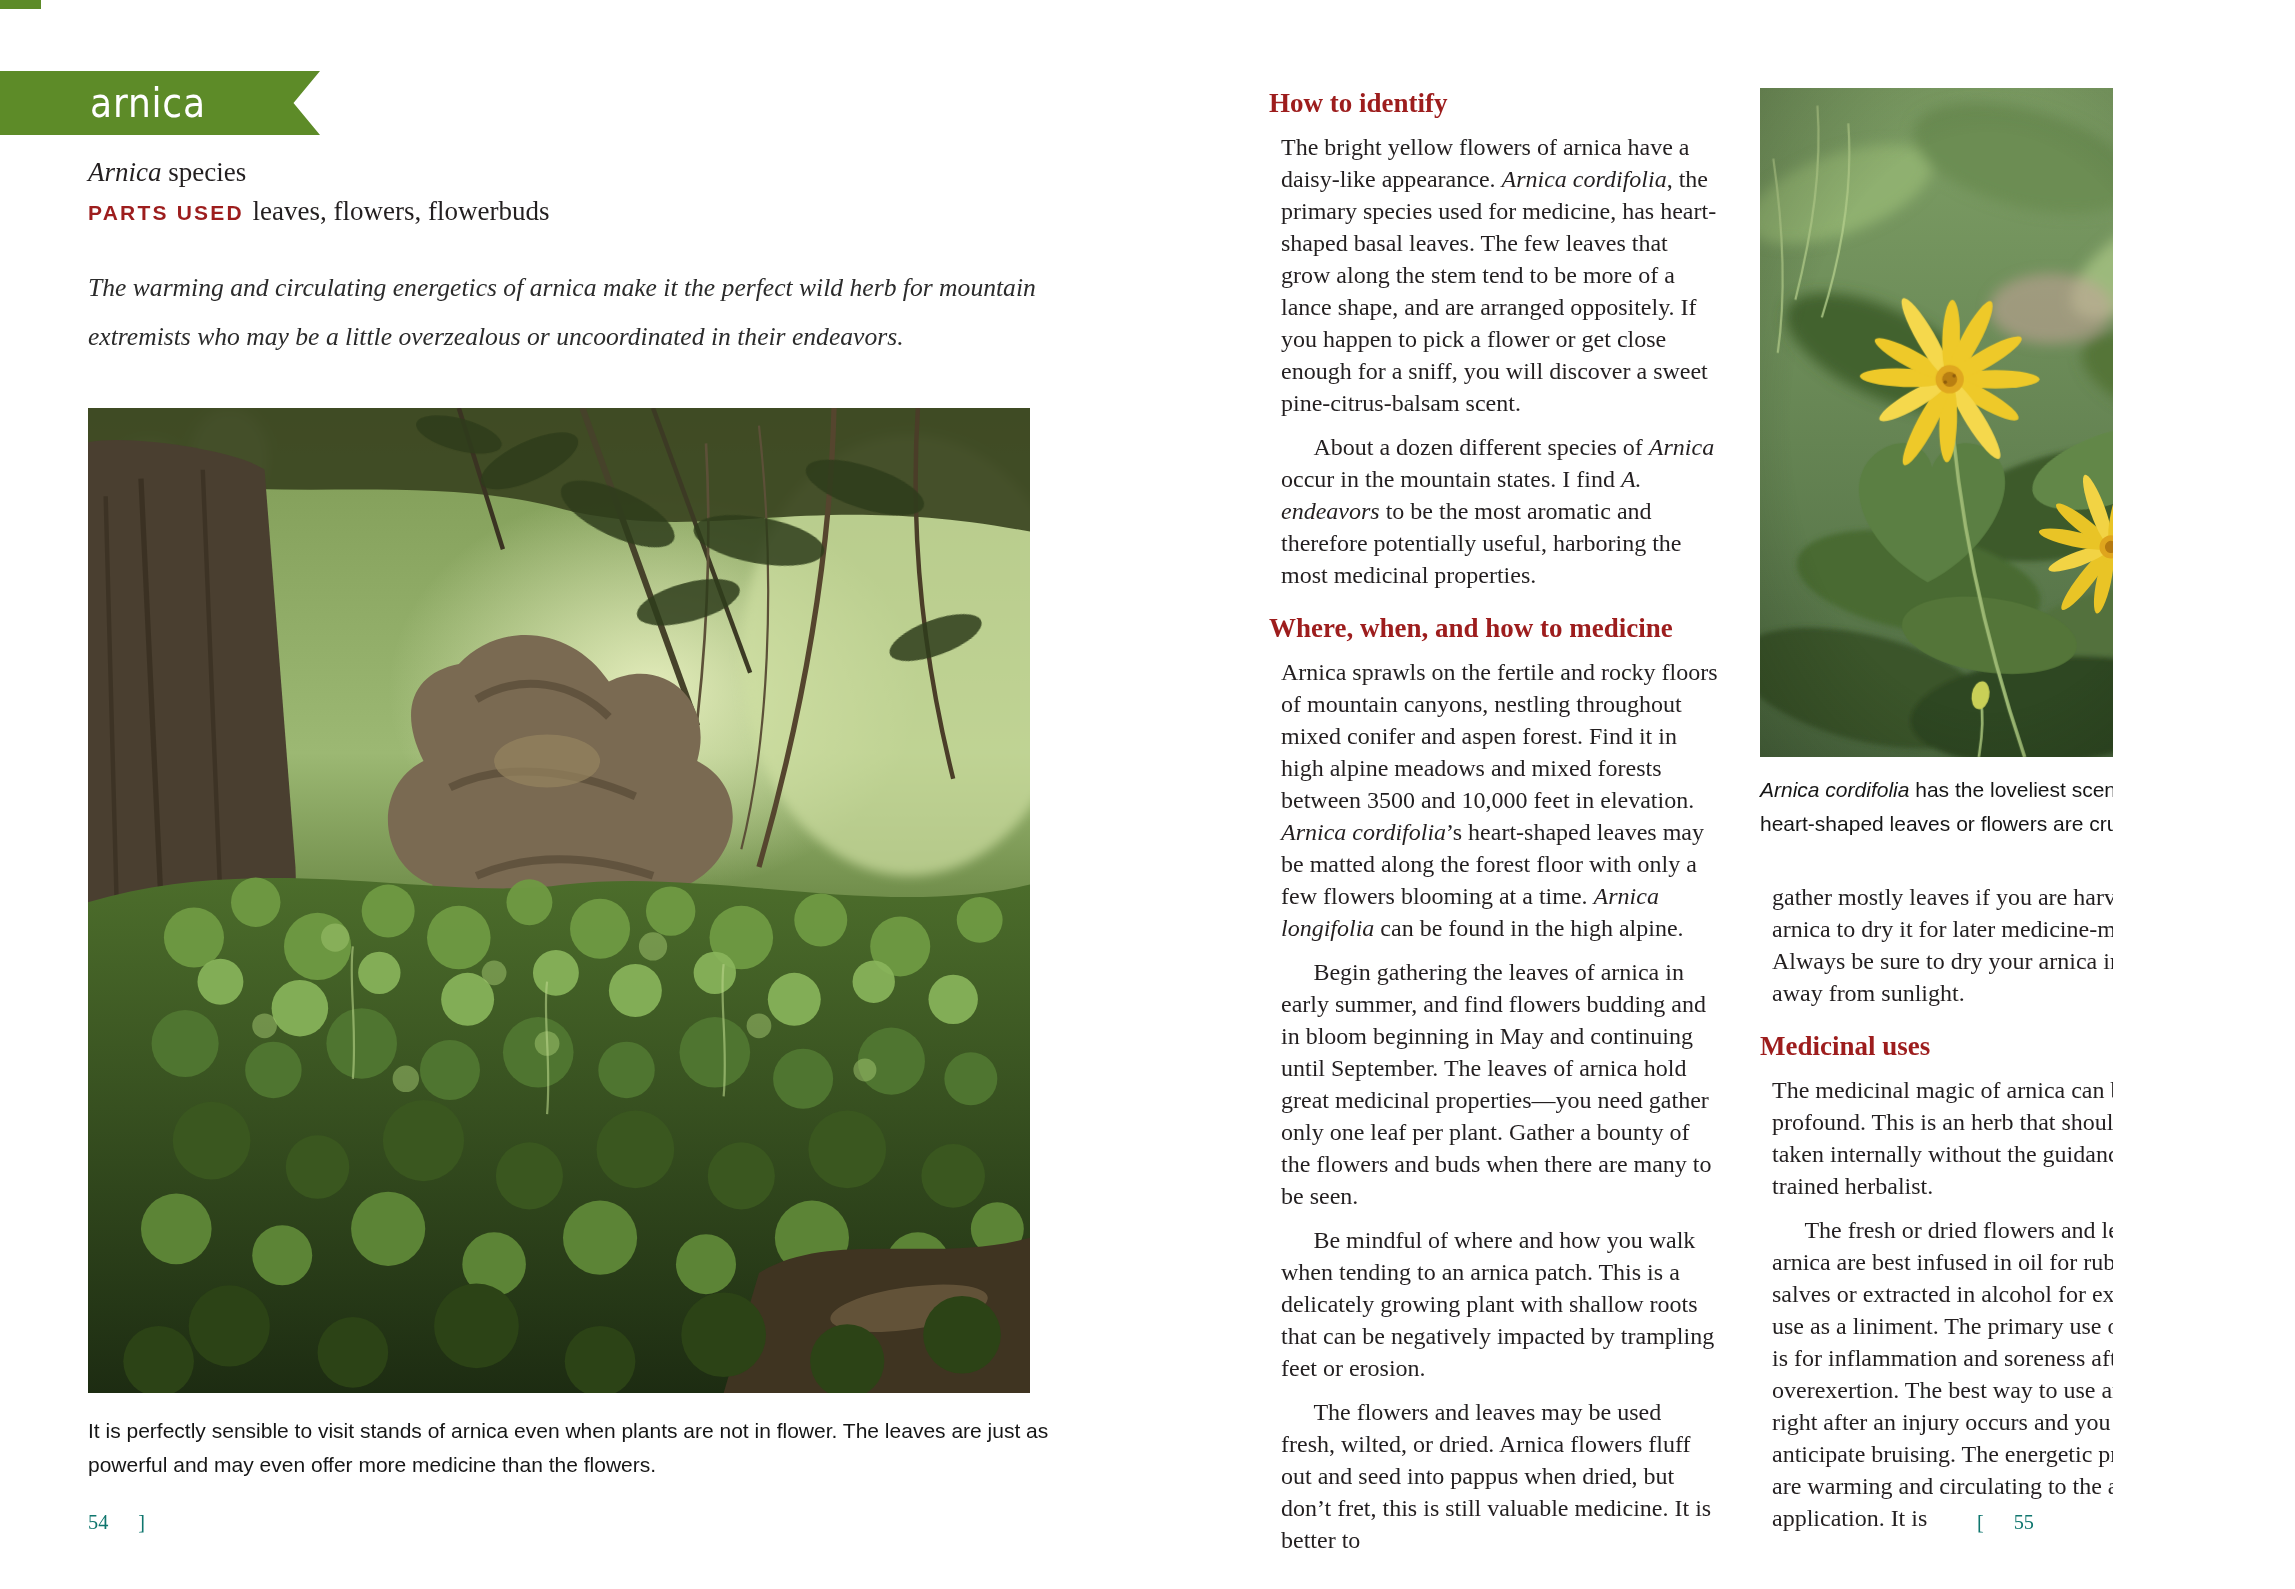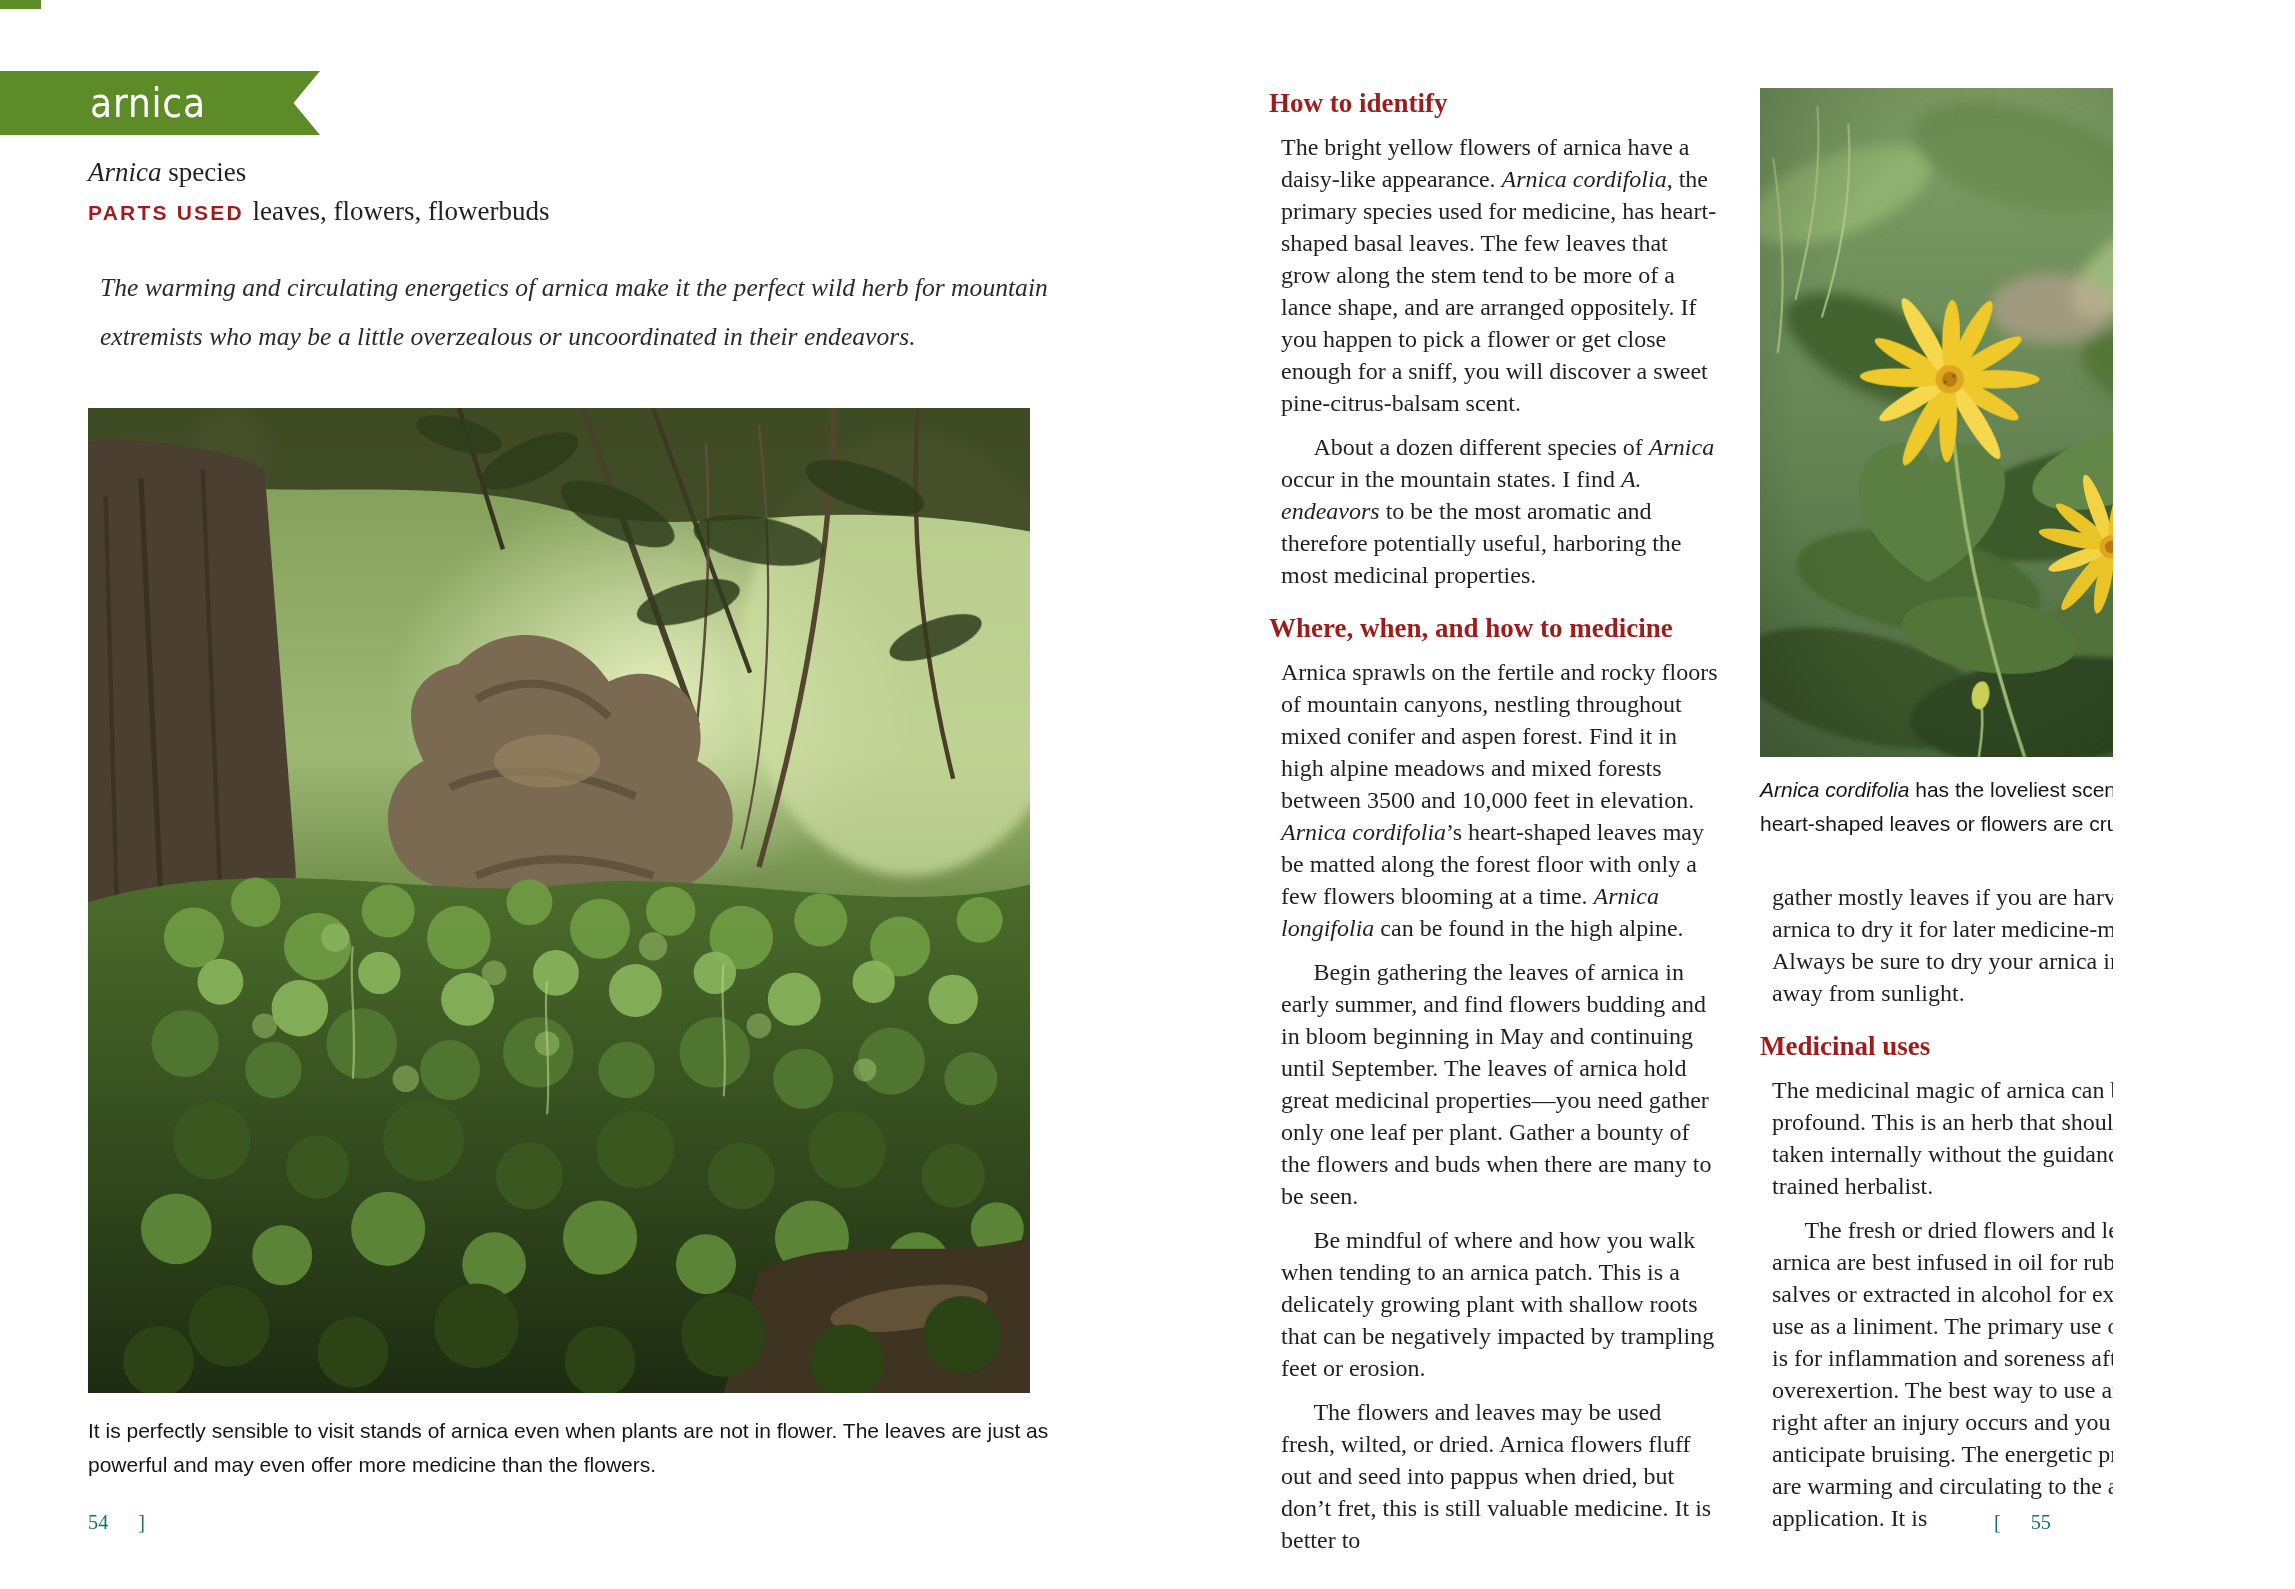--- a/index.html
+++ b/index.html
@@ -20,32 +20,32 @@
     font-family:"DejaVu Sans", sans-serif; color:#ffffff; font-size:41px; line-height:1;
     transform:scaleX(.88); transform-origin:left center; letter-spacing:0.9px;
   }
   .species-line { position:absolute; left:88px; top:157px; font-size:27px; }
   .parts-line  { position:absolute; left:88px; top:196px; font-size:27px; }
   .parts-label {
     font-family:"Liberation Sans", sans-serif; font-weight:bold; color:#9d1d1d;
     font-size:21px; letter-spacing:2.2px; margin-right:8.8px;
   }
   .intro {
-    position:absolute; left:100px; top:263px; width:1011px;
+    position:absolute; left:88px; top:263px; width:1011px;
     font-style:italic; font-size:25.6px; line-height:49px; color:#2b2b2b;
   }
   .photo-left { position:absolute; left:88px; top:408px; width:942px; height:985px; }
   .photo-left svg, .photo-right svg { display:block; width:100%; height:100%; }
   .caption-left {
     position:absolute; left:88px; top:1414px; width:967px;
     font-family:"Liberation Sans", sans-serif; font-size:21px; line-height:34px; color:#161616;
   }
   .folio { position:absolute; top:1511px; font-size:20.3px; color:#0f766e; }
   .folio-left  { left:88px; }
-  .folio-right { right:62px; text-align:right; }
+  .folio-right { right:79px; text-align:right; }
   .folio .gap-r { display:inline-block; margin-left:30px; }
   .folio .gap-l { display:inline-block; margin-right:30px; }
 
   
   .col { position:absolute; top:88px; width:462px; font-size:24px; line-height:32px; }
   .col-1 { left:1269px; }
   .col-2-caption {
     position:absolute; left:1760px; top:773px; width:458px;
     font-family:"Liberation Sans", sans-serif; font-size:21px; line-height:34px; color:#161616;
   }

